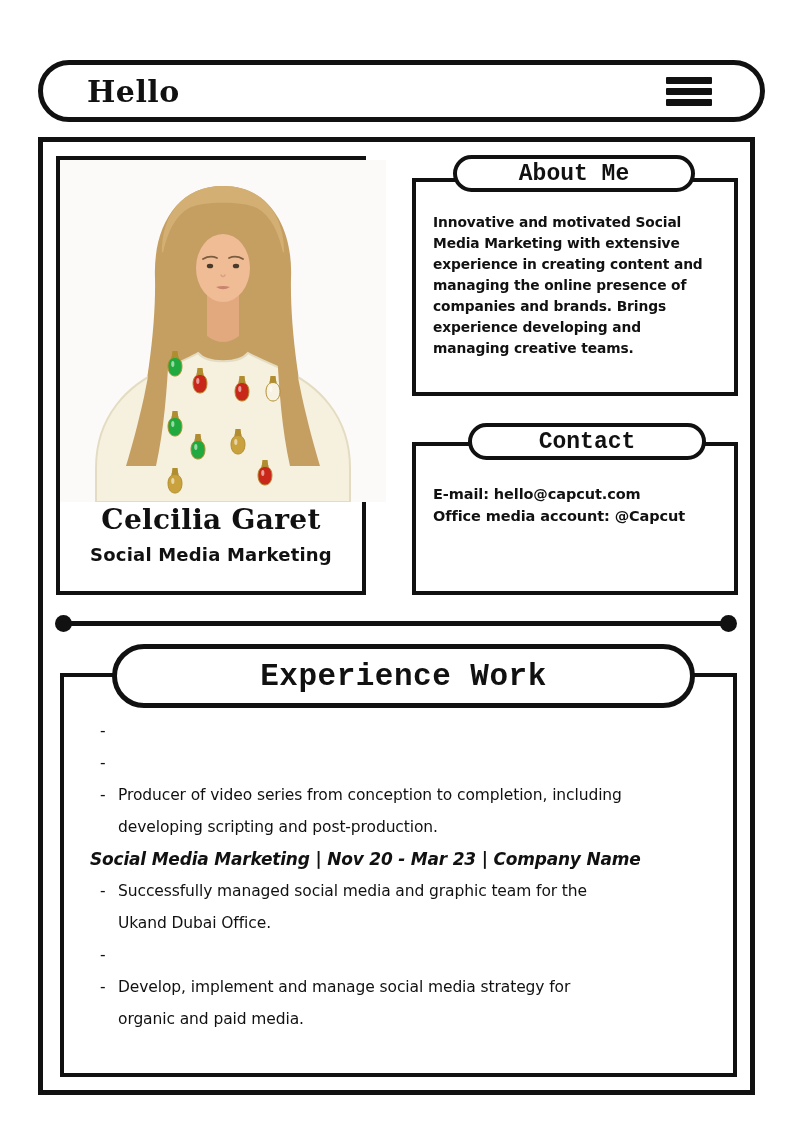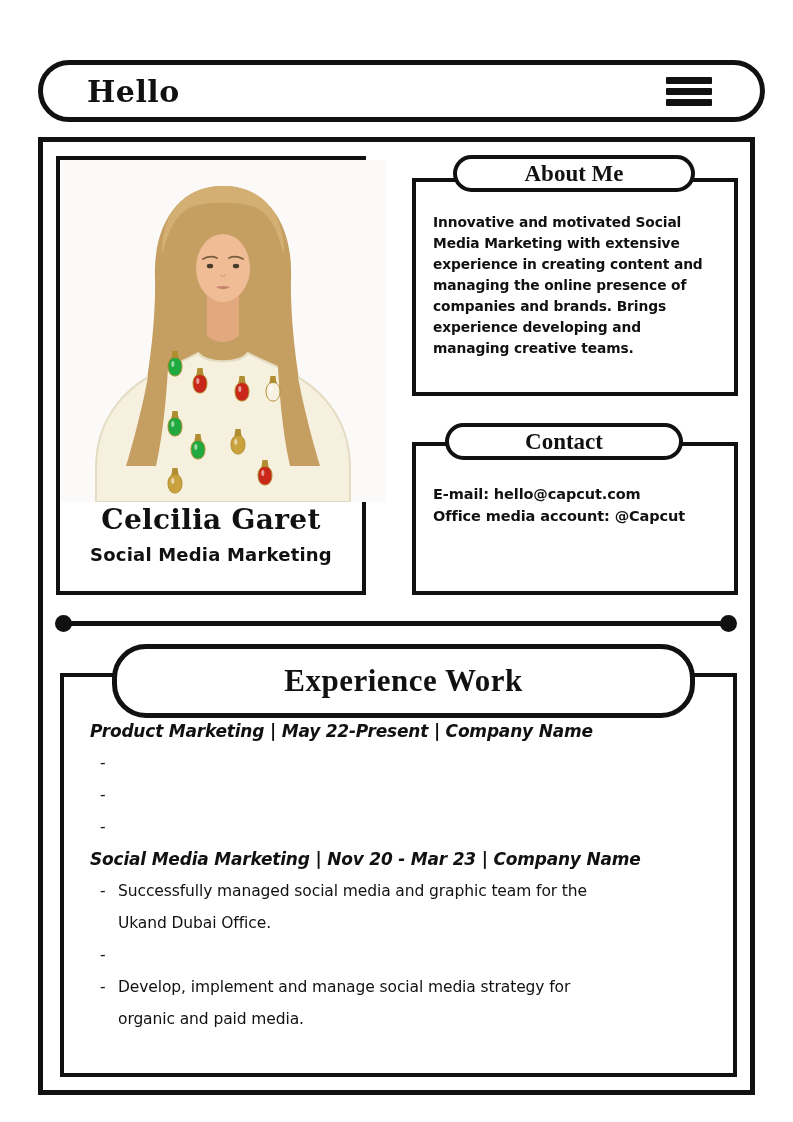--- a/index.html
+++ b/index.html
@@ -33,25 +33,25 @@
     border:4px solid var(--ink); background:var(--paper); text-align:center; z-index:2;
   }
   .portrait { display:block; width:326px; height:342px; }
   .profile-name { font-size:28px; letter-spacing:.3px; margin-top:1px; line-height:34px; }
   .profile-role { font-size:18px; font-weight:bold; margin-top:7px; letter-spacing:.2px; }
 
   
   .pill-label {
     position:absolute; border:4px solid var(--ink); border-radius:20px; background:var(--paper);
     display:flex; align-items:center; justify-content:center;
-    font-family:Liberation Serif, serif; font-weight:bold; z-index:4;
+    font-family:Liberation Mono, monospace; font-weight:bold; z-index:4;
   }
   .about-pill   { left:453px; top:143px; width:242px; height:37px; font-size:23px; }
-  .contact-pill { left:445px; top:411px; width:238px; height:37px; font-size:23px; }
-  .exp-pill     { left:112px; top:632px; width:583px; height:74px; font-size:31px;
+  .contact-pill { left:468px; top:411px; width:238px; height:37px; font-size:23px; }
+  .exp-pill     { left:112px; top:632px; width:583px; height:64px; font-size:31px;
                   border-width:5px; border-radius:34px; letter-spacing:.5px; }
 
   
   .about-box {
     position:absolute; left:412px; top:166px; width:326px; height:218px;
     border:4px solid var(--ink); background:var(--paper); z-index:2;
     padding:30px 14px 0 17px;
   }
   .about-text { font-size:13.8px; font-weight:bold; line-height:21px; letter-spacing:-.1px; }
   .contact-box {
@@ -156,30 +156,31 @@
 
   <div class="divider">
     <span class="dot dot-left"></span>
     <span class="line"></span>
     <span class="dot dot-right"></span>
   </div>
 
   <div class="pill-label exp-pill">Experience Work</div>
   <div class="exp-box">
     <div id="exp-entries">
-        <div class="exp-heading">Product Marketing | May 22-Present | Company Name</div>
         <div class="exp-bullets">
           <div class="bullet-row">
             <span class="bullet-dash">-</span>
           </div>
           <div class="bullet-row">
             <span class="bullet-dash">-</span>
           </div>
           <div class="bullet-row">
             <span class="bullet-dash">-</span>
+            <span class="bullet-text">Producer of video series from conception to completion, including
+developing scripting and post-production.</span>
           </div>
         </div>
         <div class="exp-heading">Social Media Marketing | Nov 20 - Mar 23 | Company Name</div>
         <div class="exp-bullets">
           <div class="bullet-row">
             <span class="bullet-dash">-</span>
             <span class="bullet-text">Successfully managed social media and graphic team for the
 Ukand Dubai Office.</span>
           </div>
           <div class="bullet-row">

